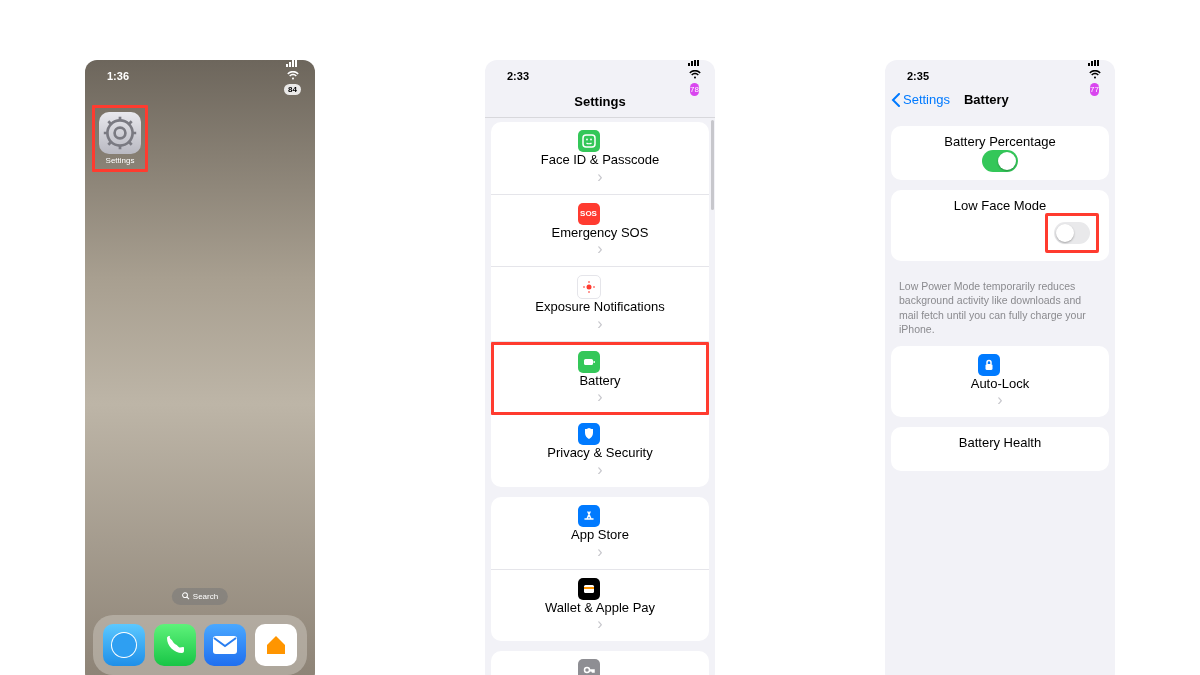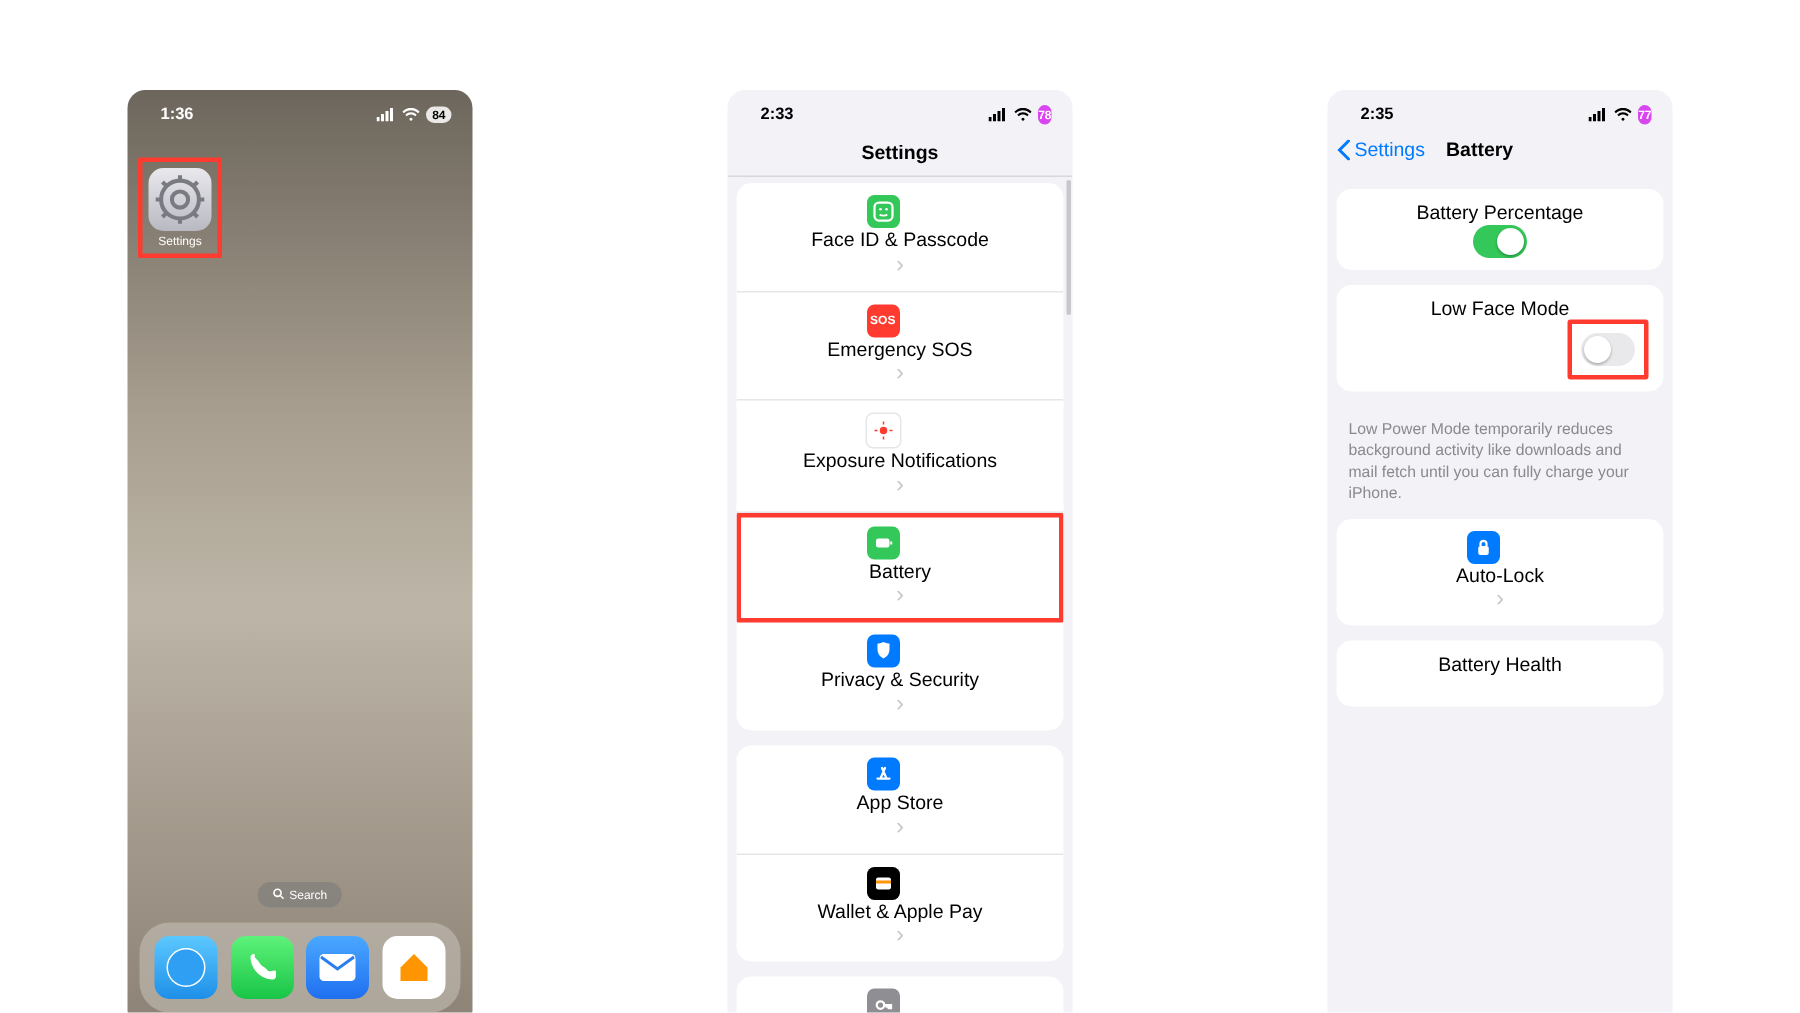--- a/index.html
+++ b/index.html
@@ -31,33 +31,33 @@
     display: flex;
     justify-content: space-between;
     align-items: center;
     height: 24px;
     padding: 4px 14px 0 22px;
     font-size: 11px;
     font-weight: 600;
   }
   .home .status-bar { color: #fff; }
   .settings-list .status-bar, .battery-page .status-bar { color: #000; }
-  .status-icons { display: flex; align-items:center; gap:4px; }
+  .status-icons { display: flex; align-items:center; gap:4px;flex-direction:column; }
   .status-icons svg { display:block; }
   .home .status-icons .bat-pill {
     background: rgba(255,255,255,0.85);
     color:#000;
     font-size:8px;
     font-weight:700;
     padding:1px 4px;
     border-radius:6px;
   }
   .bat-pill {
     background:#d946ef; color:#fff;
-    font-size:8px; font-weight:700;
+    font-size:8px; font-weight:400;
     padding:2px 0;
     border-radius:6px;
   }
 
   .app-icon-wrap {
     position:absolute;
     top:45px;
     left:7px;
     padding:4px;
     border:3px solid #ff3b2f;

